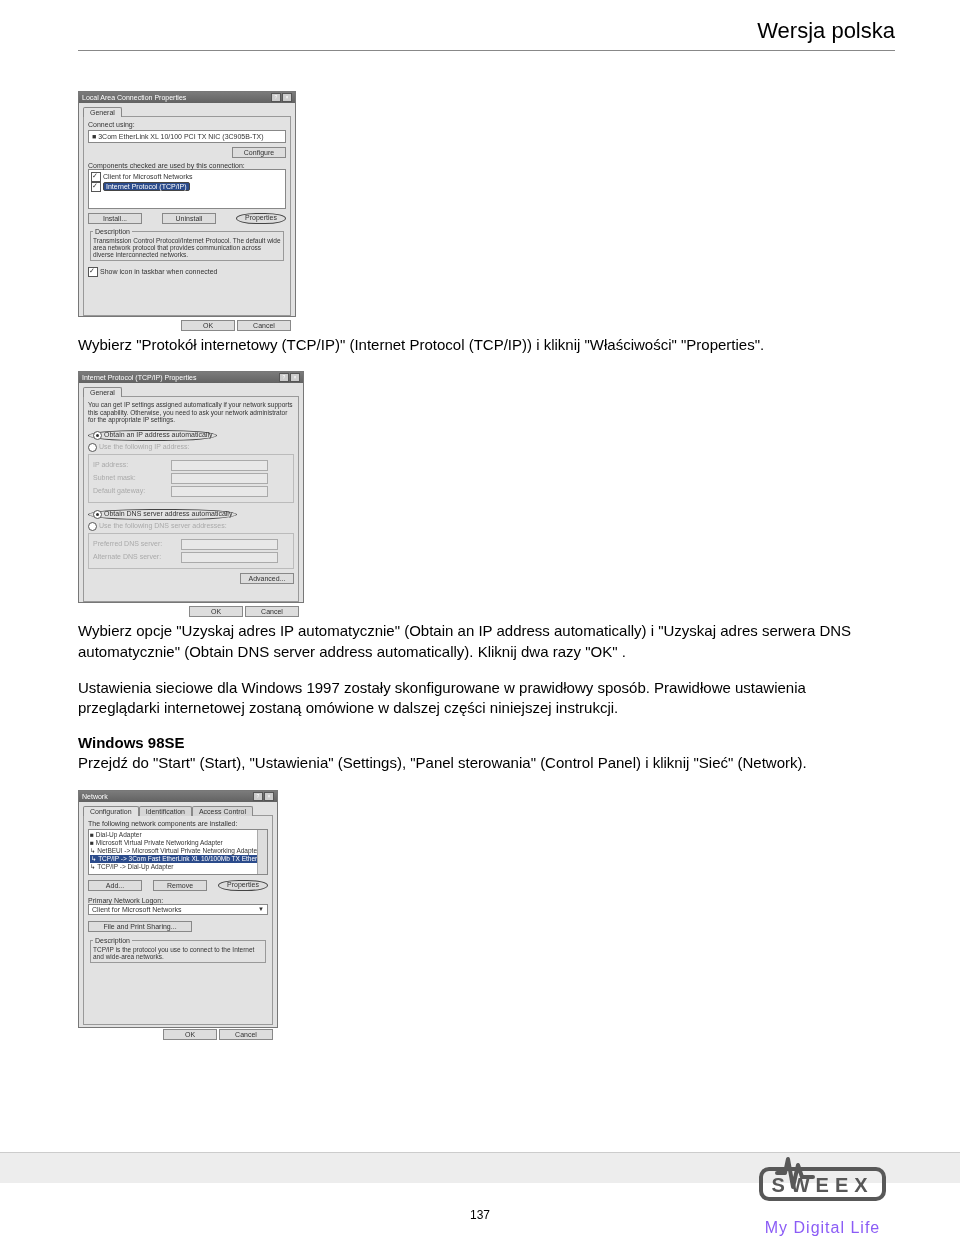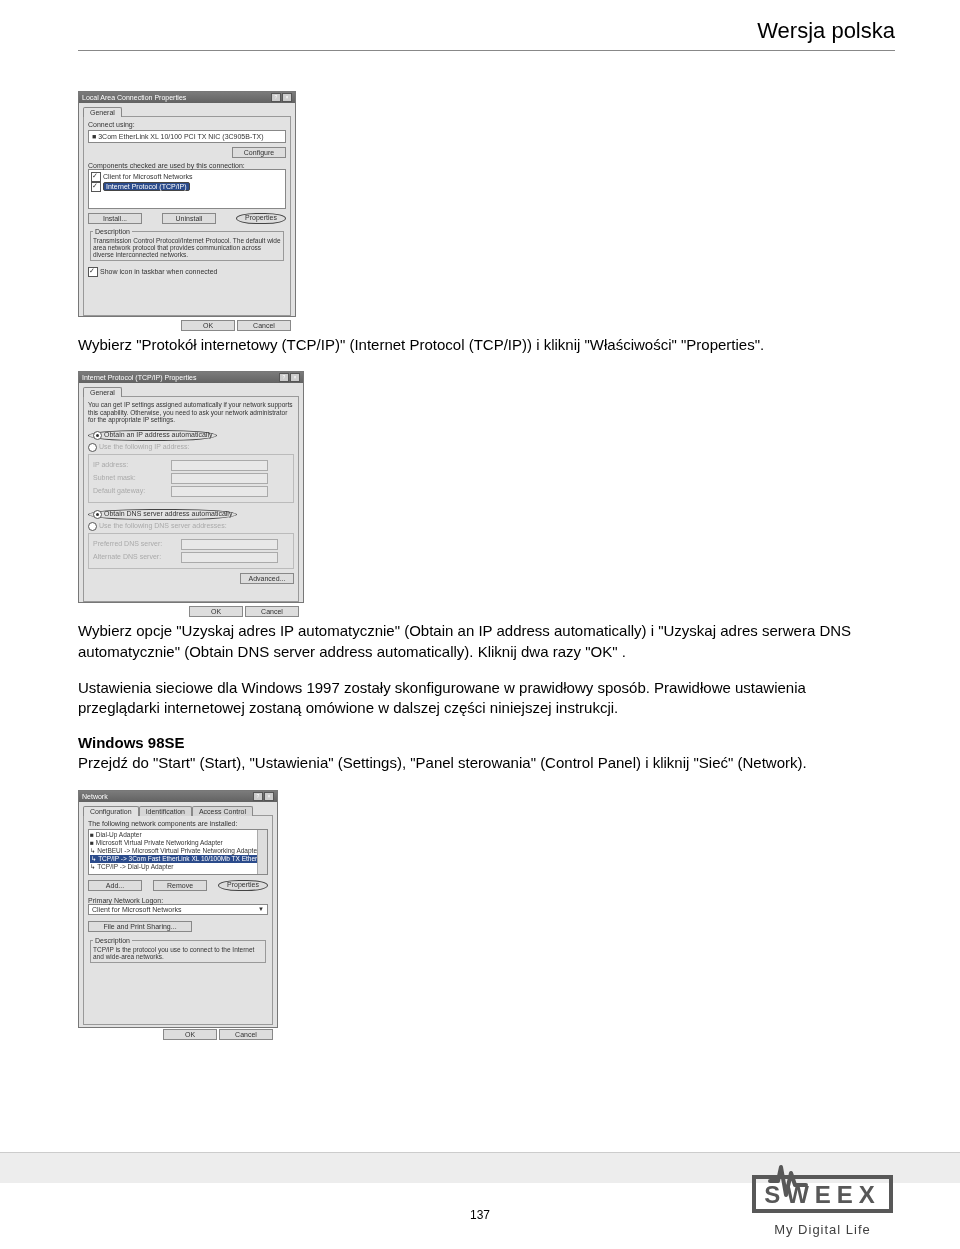--- a/index.html
+++ b/index.html
@@ -114,41 +114,41 @@
   }
   .logo {
     position:absolute;
     right:55px;
     bottom:12px;
     width:165px;
     text-align:center;
   }
   .logo-box {
     border:4px solid #585858;
-    border-radius:0;
+    border-radius:10px;
     padding:4px 8px 2px 8px;
     color:#585858;
     font-weight:bold;
-    font-size:24px;
+    font-size:20px;
     letter-spacing:6px;
     position:relative;
     display:inline-block;
     line-height:1;
   }
   .logo-wave {
     position:absolute;
     left:12px; top:-20px;
     width:40px; height:40px;
   }
   .logo-wave svg { width:100%; height:100%; }
   .tagline {
     font-family: 'Comic Sans MS', cursive, sans-serif;
-    font-size:13px;
-    color:#404040;
-    margin-top:9px;
+    font-size:16px;
+    color:#8b5cf6;
+    margin-top:18px;
     letter-spacing:1px;
   }
   .fieldrow{ margin:2px 0; }
   .txtfield { display:inline-block; background:#fff; border:1px solid #aaa; width:95px; height:9px; vertical-align:middle;}
   .txtfield.dim{ background:#e8e8e8; }
   .label-dim{ color:#aaa; }
   .scroll-list{ background:#fff; border:1px solid #888; height:42px; padding:1px; font-size:6.5px; line-height:8px; overflow:hidden; position:relative;}
   .scroll-list .sbar{ position:absolute; right:0; top:0; width:9px; height:100%; background:#ddd; border-left:1px solid #aaa;}
   .hl-row{ background:#2b4b8b; color:#fff; padding:0 1px; display:block;}
 </style>

